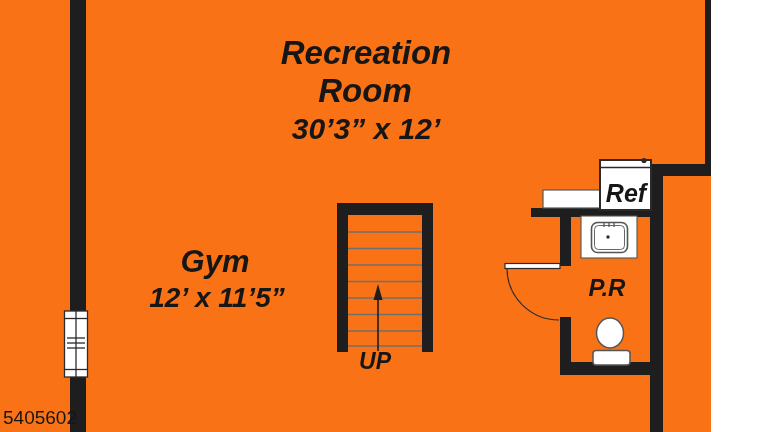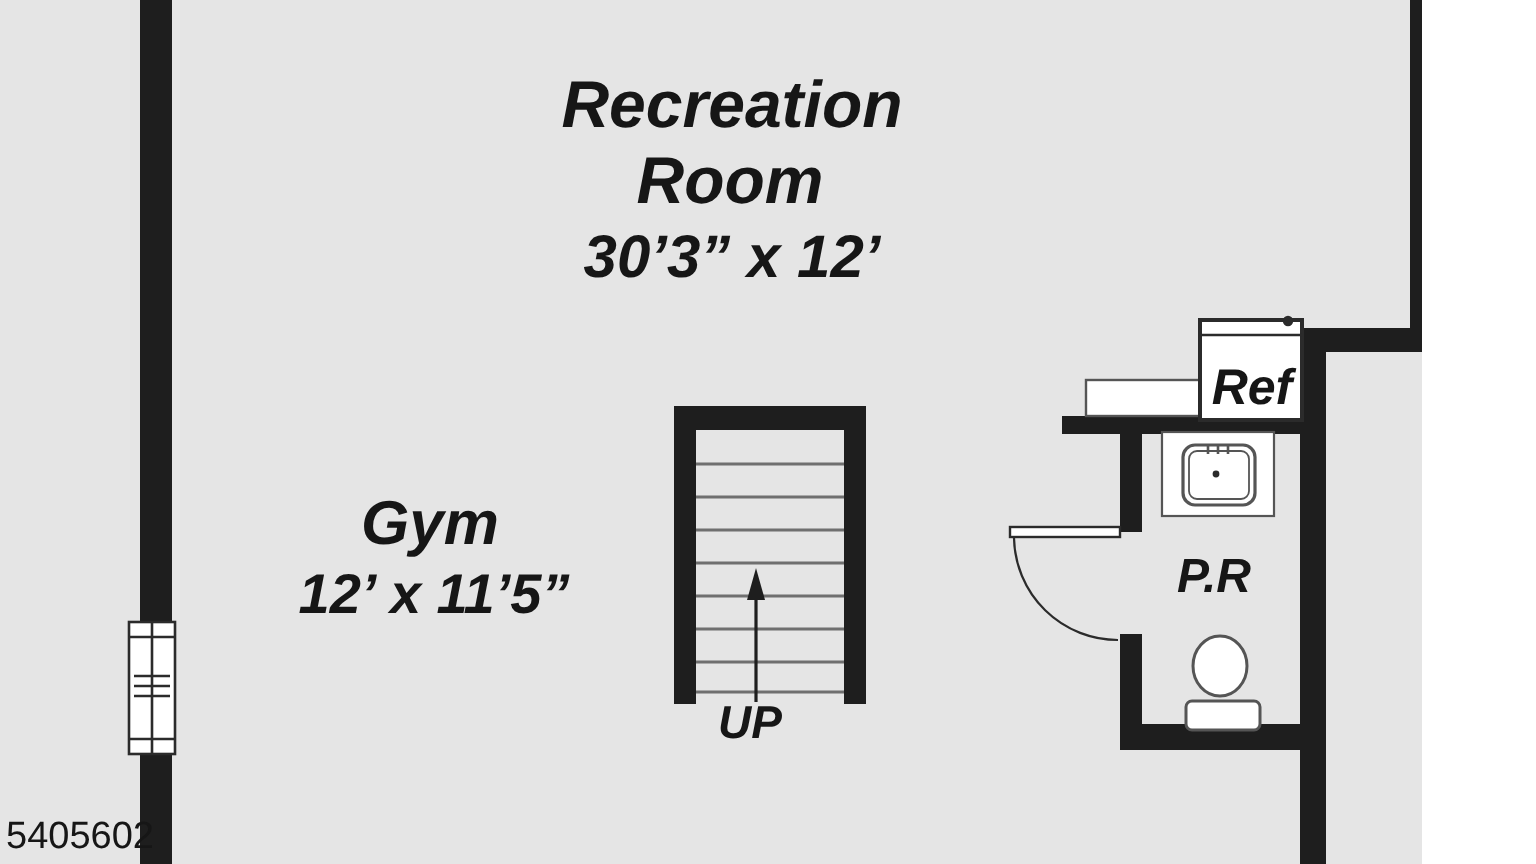--- a/index.html
+++ b/index.html
@@ -4,21 +4,21 @@
 <style>
   html, body {
     margin: 0;
     padding: 0;
     background: #ffffff;
   }
   .stage {
     position: relative;
     width: 711px;
     height: 432px;
-    background: #e5e5e5;
+    background: #f97316;
     overflow: hidden;
     font-family: "Liberation Sans", sans-serif;
   }
   svg text {
     font-family: "Liberation Sans", sans-serif;
     font-weight: bold;
     font-style: italic;
   }
   .t-room   { font-size: 33px; }
   .t-dims   { font-size: 30px; }

